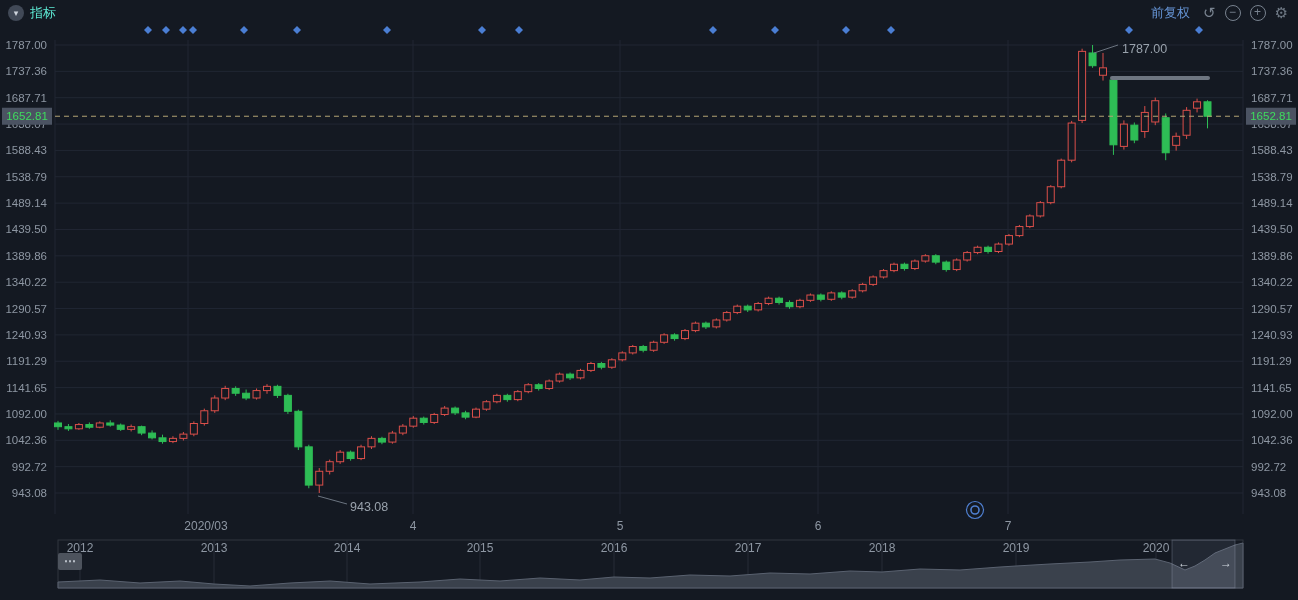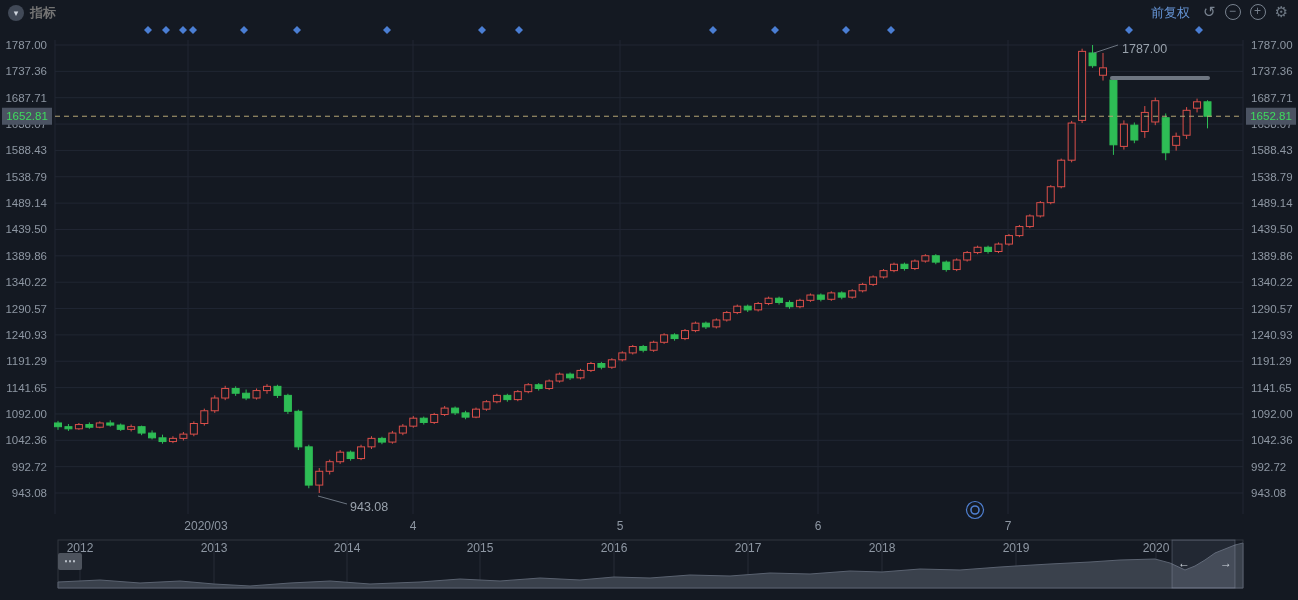--- a/index.html
+++ b/index.html
@@ -3,22 +3,22 @@
 <meta charset="utf-8">
 <style>
   html,body{margin:0;padding:0;background:#141922;}
   #app{position:relative;width:1298px;height:600px;background:#141922;overflow:hidden;
        font-family:"Liberation Sans",sans-serif;}
   #chart-svg{position:absolute;left:0;top:0;}
   .topbar{position:absolute;left:0;top:0;width:1298px;height:26px;z-index:5;}
   .tb-left{position:absolute;left:8px;top:4px;display:flex;align-items:center;gap:6px;cursor:pointer;}
   .circle-icon{width:16px;height:16px;border-radius:50%;background:#414957;color:#cdd3db;
        font-size:9px;line-height:16px;text-align:center;display:inline-block;}
-  .tb-title{color:#737373;font-size:13px;font-weight:bold;}
-  .tb-right{position:absolute;right:10px;top:4px;display:flex;align-items:flex-start;gap:9px;}
+  .tb-title{color:#5eead4;font-size:13px;}
+  .tb-right{position:absolute;right:10px;top:4px;display:flex;align-items:center;gap:9px;}
   .adjust{color:#6593d3;font-size:13px;cursor:pointer;margin-right:4px;}
   .icon-plain{color:#78828f;font-size:15px;line-height:16px;cursor:pointer;}
   .icon-ring{width:14px;height:14px;border:1px solid #78828f;border-radius:50%;color:#78828f;
        font-size:12px;line-height:13px;text-align:center;cursor:pointer;}
   .gear{color:#6e7884;}
 </style>
 </head>
 <body>
 
 <div id="app">

